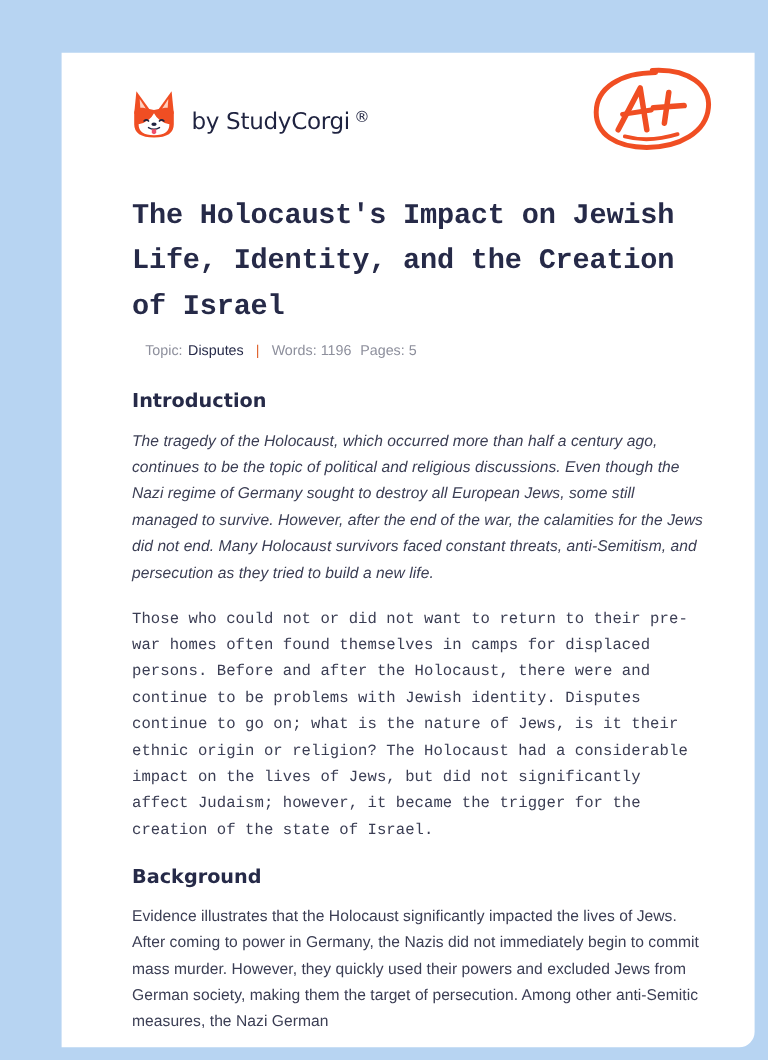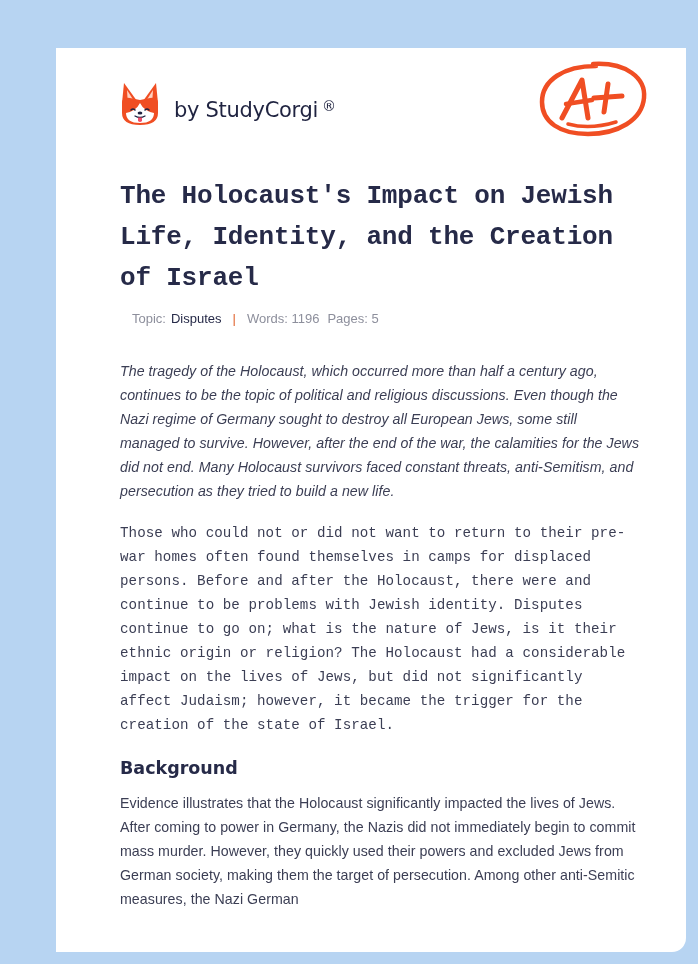--- a/index.html
+++ b/index.html
@@ -168,20 +168,21 @@
 
   <div class="meta">
     <span>Topic:</span>
     <span class="topic-value">Disputes</span>
     <span class="sep">|</span>
     <span>Words: 1196</span>
     <span class="pages">Pages: 5</span>
   </div>
 
   <div class="content">
+    <h2 id="intro-heading" class="section-heading">Introduction</h2>
     <p id="intro-p1" class="para">The tragedy of the Holocaust, which occurred more than half a century ago, continues to be the topic of political and religious discussions. Even though the Nazi regime of Germany sought to destroy all European Jews, some still managed to survive. However, after the end of the war, the calamities for the Jews did not end. Many Holocaust survivors faced constant threats, anti-Semitism, and persecution as they tried to build a new life.</p>
     <p id="intro-p2" class="para">Those who could not or did not want to return to their pre-war homes often found themselves in camps for displaced persons. Before and after the Holocaust, there were and continue to be problems with Jewish identity. Disputes continue to go on; what is the nature of Jews, is it their ethnic origin or religion? The Holocaust had a considerable impact on the lives of Jews, but did not significantly affect Judaism; however, it became the trigger for the creation of the state of Israel.</p>
 
     <h2 id="bg-heading" class="section-heading">Background</h2>
     <p id="bg-p1" class="para">Evidence illustrates that the Holocaust significantly impacted the lives of Jews. After coming to power in Germany, the Nazis did not immediately begin to commit mass murder. However, they quickly used their powers and excluded Jews from German society, making them the target of persecution. Among other anti-Semitic measures, the Nazi German</p>
   </div>
 
 </div>
 
 </body></html>

